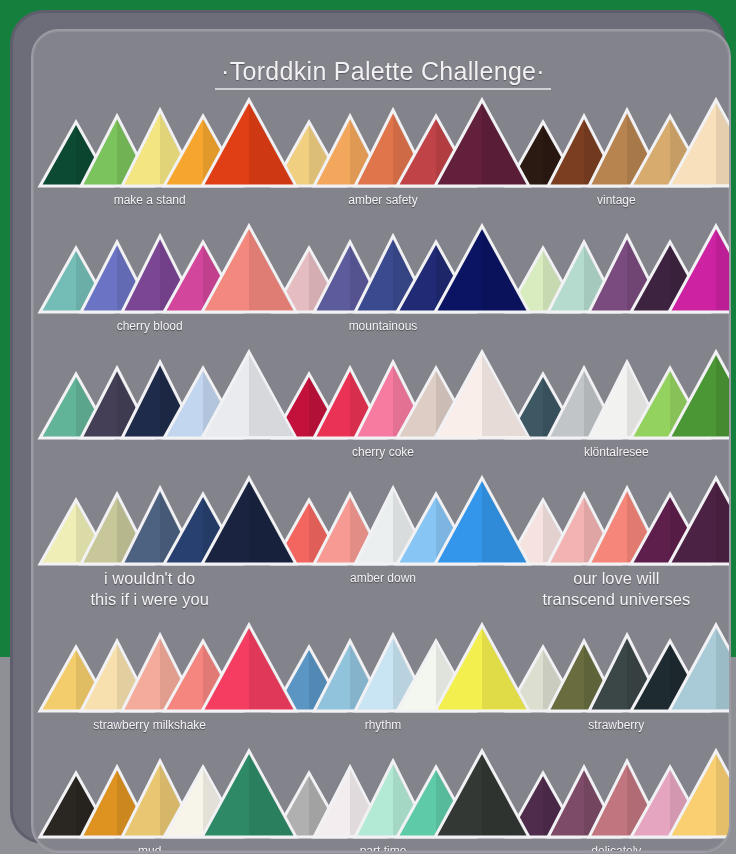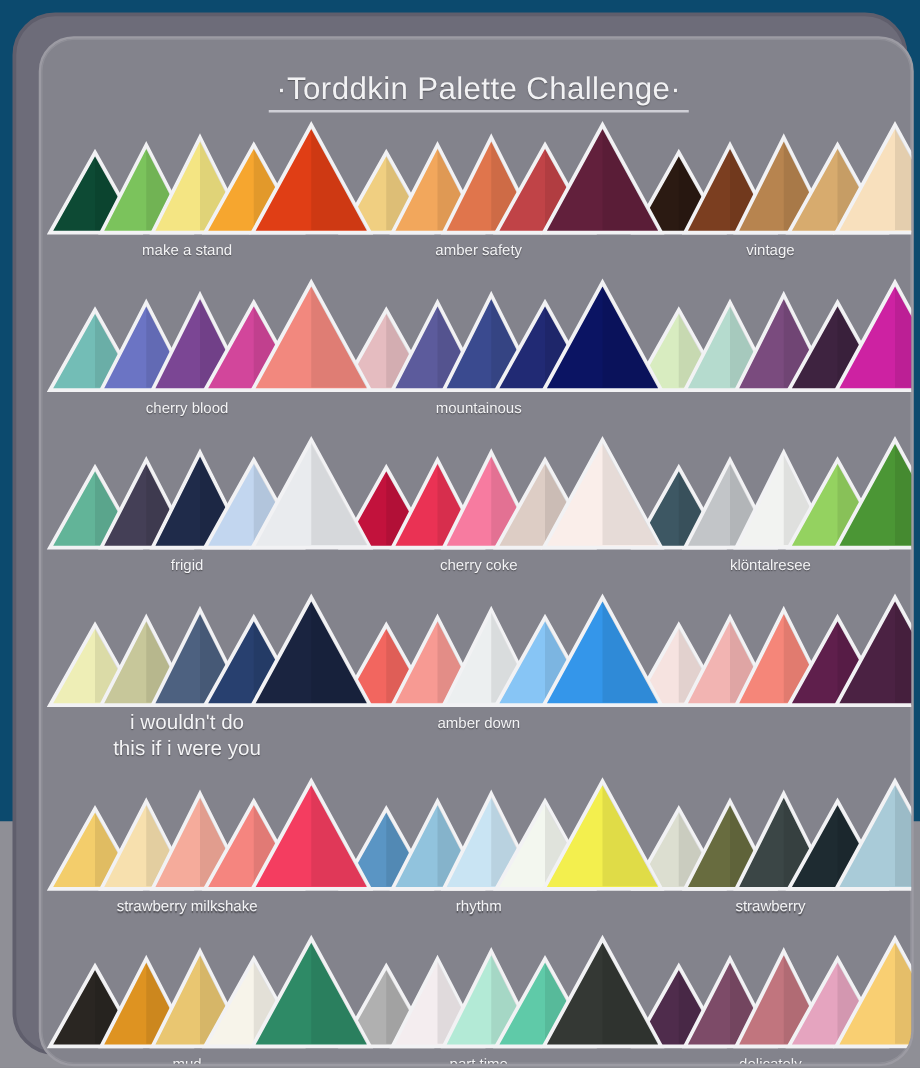--- a/index.html
+++ b/index.html
@@ -11,21 +11,21 @@
     width: 736px;
     height: 854px;
     font-family: "Liberation Sans", sans-serif;
     overflow: hidden;
   }
 
   #app {
     position: relative;
     width: 736px;
     height: 657px;
-    background: #0c4a6e;
+    background: #15803d;
   }
 
   
   .frame-outer {
     position: absolute;
     left: 10px;
     top: 10px;
     width: 716px;
     height: 834px;
     border-radius: 34px;
@@ -393,21 +393,20 @@
                 </div>
                 <div class="peak" title="#e9ebee" style="left: 162px; width: 96px; height: 88px; z-index: 5;">
                   <svg width="96" height="88" viewBox="0 0 96 88">
                     <polygon points="48,1 95,87 1,87" fill="#e9ebee" stroke="#f2f2f4" stroke-width="3" stroke-linejoin="miter"></polygon>
                     <polygon points="48,3 93,85 48,85" fill="rgba(0,0,0,0.08)"></polygon>
                   </svg>
                 </div>
                 <div class="baseline"></div>
               </div>
             </div>
-            <div class="label">frigid</div>
           </div>
           <div class="cell">
             <div class="range">
               <div class="range-inner">
                 <div class="peak" title="#c2123c" style="left: 0px; width: 74px; height: 66px; z-index: 1;">
                   <svg width="74" height="66" viewBox="0 0 74 66">
                     <polygon points="37,1 73,65 1,65" fill="#c2123c" stroke="#f2f2f4" stroke-width="3" stroke-linejoin="miter"></polygon>
                     <polygon points="37,3 71,63 37,63" fill="rgba(0,0,0,0.08)"></polygon>
                   </svg>
                 </div>
@@ -584,20 +583,22 @@
                 </div>
                 <div class="peak" title="#4b2243" style="left: 162px; width: 96px; height: 88px; z-index: 5;">
                   <svg width="96" height="88" viewBox="0 0 96 88">
                     <polygon points="48,1 95,87 1,87" fill="#4b2243" stroke="#f2f2f4" stroke-width="3" stroke-linejoin="miter"></polygon>
                     <polygon points="48,3 93,85 48,85" fill="rgba(0,0,0,0.08)"></polygon>
                   </svg>
                 </div>
                 <div class="baseline"></div>
               </div>
             </div>
+            <div class="label tight">our love will
+transcend universes</div>
           </div>
           <div class="cell">
             <div class="range">
               <div class="range-inner">
                 <div class="peak" title="#f3cd6b" style="left: 0px; width: 74px; height: 66px; z-index: 1;">
                   <svg width="74" height="66" viewBox="0 0 74 66">
                     <polygon points="37,1 73,65 1,65" fill="#f3cd6b" stroke="#f2f2f4" stroke-width="3" stroke-linejoin="miter"></polygon>
                     <polygon points="37,3 71,63 37,63" fill="rgba(0,0,0,0.08)"></polygon>
                   </svg>
                 </div>

